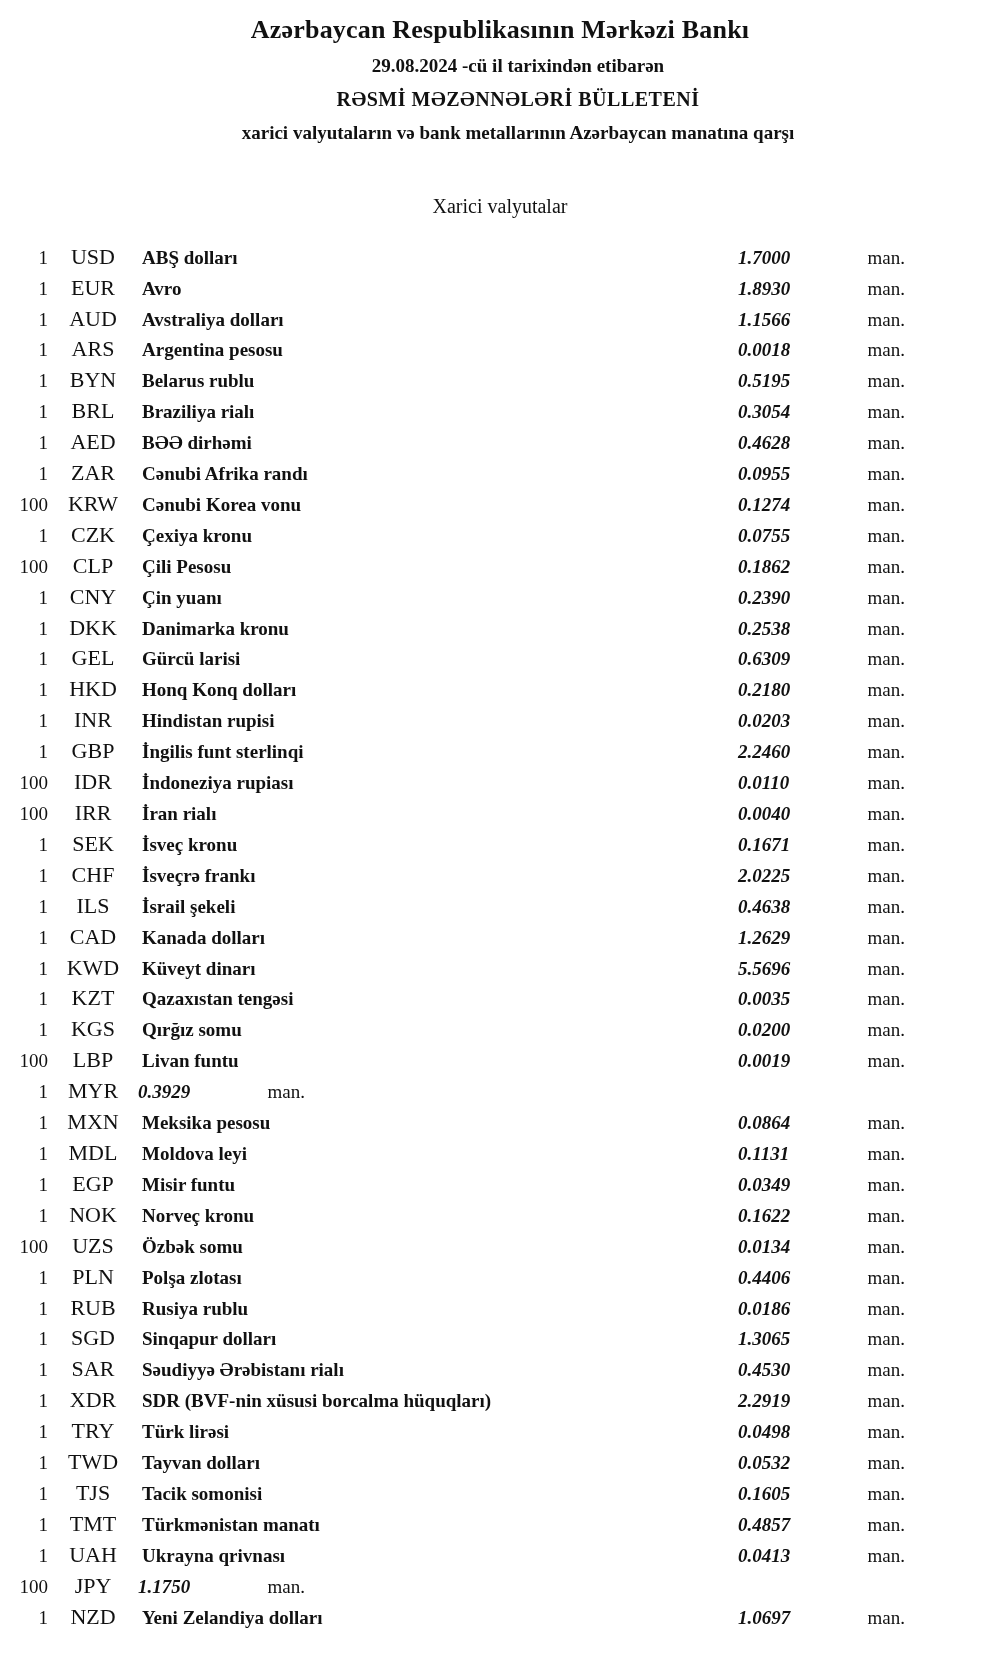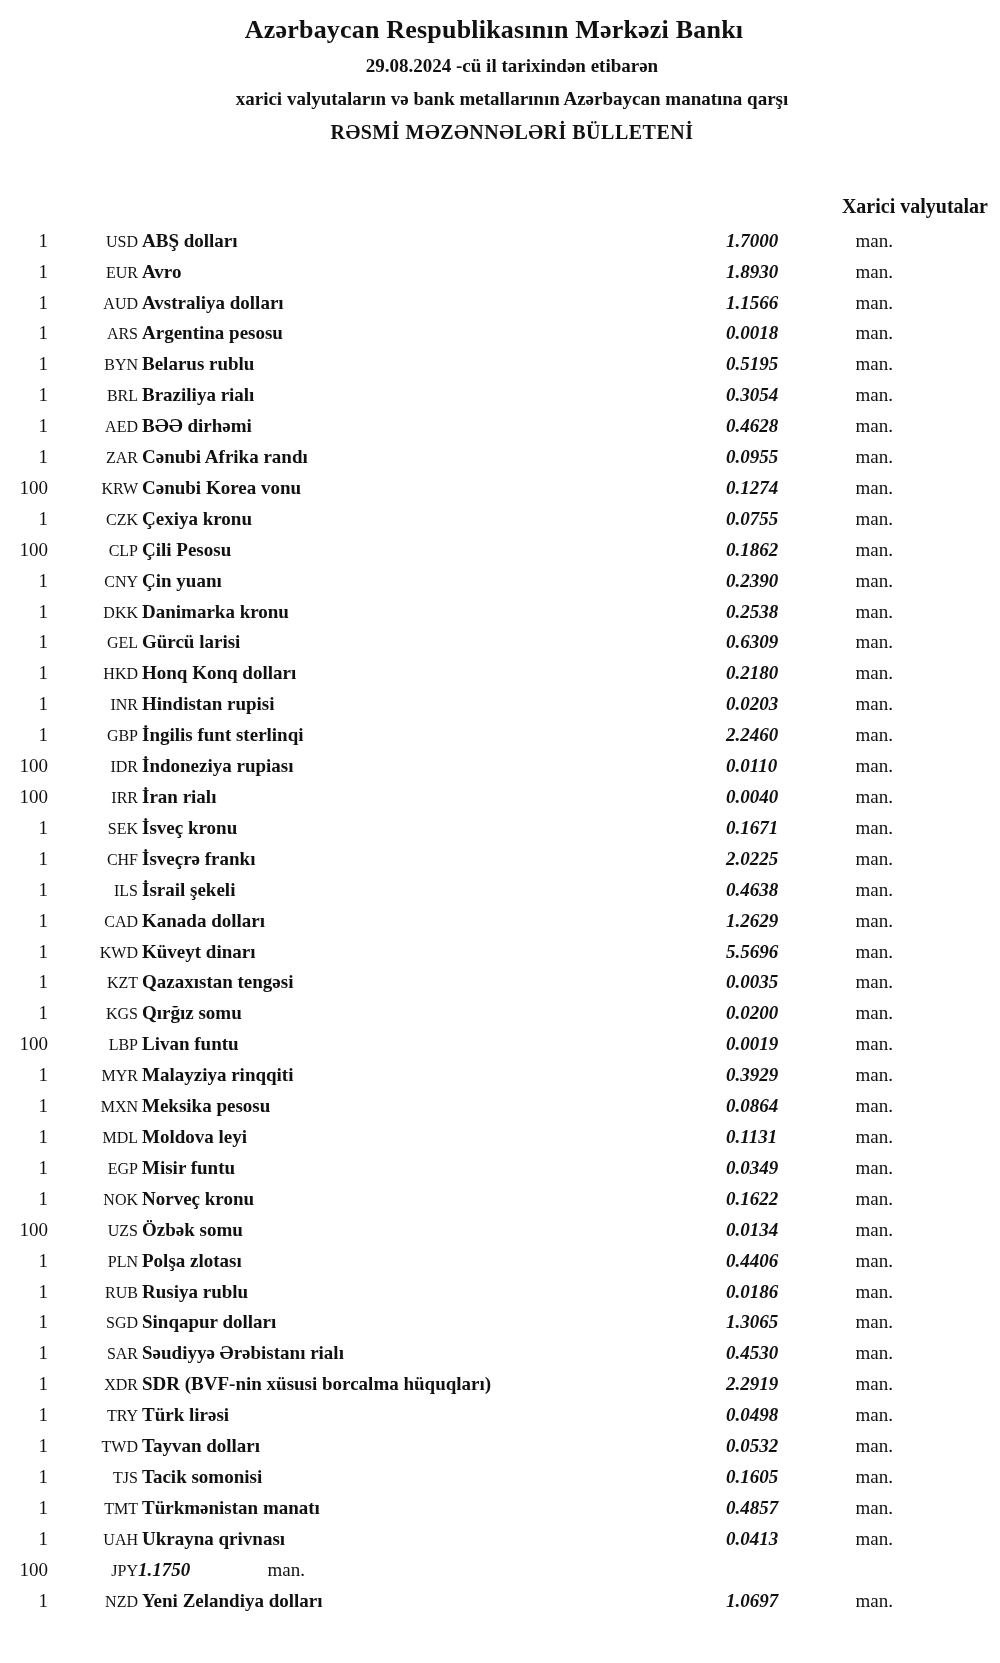--- a/index.html
+++ b/index.html
@@ -6,21 +6,21 @@
     margin: 0;
     padding: 0;
     background: #ffffff;
     color: #111111;
     font-family: "Liberation Serif", serif;
   }
   .page {
     width: 1000px;
     min-height: 1663px;
     box-sizing: border-box;
-    padding: 14px 12px 20px 0;
+    padding: 14px 0 20px 0;
     background: #ffffff;
     margin: 0 auto;
   }
   .title {
     text-align: center;
     font-weight: bold;
     font-size: 26px;
     line-height: 1.2;
     letter-spacing: 0.2px;
   }
@@ -30,47 +30,47 @@
     font-size: 19px;
     line-height: 1.25;
     margin-top: 9px;
     margin-left: 36px;
   }
   .sub.caps {
     font-size: 20px;
     letter-spacing: 0.5px;
   }
   .section-title {
-    text-align: right;
-    font-weight: bold;
+    text-align: center;
+    font-weight: normal;
     font-size: 20px;
     margin-top: 50px;
-    margin-bottom: 8px;
+    margin-bottom: 24px;
   }
   .rates {
     margin-top: 6px;
   }
   .row {
     display: flex;
     align-items: baseline;
     font-size: 19px;
     line-height: 29.9px;
     padding-left: 8px;
     padding-right: 95px;
   }
   .qty {
     width: 40px;
     text-align: right;
     flex: 0 0 auto;
   }
   .code {
     width: 90px;
-    text-align: right;
+    text-align: center;
     flex: 0 0 auto;
-    font-size: 16px;
+    font-size: 22px;
   }
   .name {
     flex: 1 1 auto;
     text-align: left;
     padding-left: 4px;
     white-space: nowrap;
     overflow: hidden;
     font-weight: bold;
   }
   .rate {
@@ -85,22 +85,22 @@
     text-align: right;
     flex: 0 0 auto;
   }
 </style>
 </head>
 <body>
 
 <div class="page">
   <div class="title">Azərbaycan Respublikasının Mərkəzi Bankı</div>
   <div class="sub">29.08.2024 -cü il tarixindən etibarən</div>
+  <div class="sub caps">RƏSMİ MƏZƏNNƏLƏRİ BÜLLETENİ</div>
   <div class="sub">xarici valyutaların və bank metallarının Azərbaycan manatına qarşı</div>
-  <div class="sub caps">RƏSMİ MƏZƏNNƏLƏRİ BÜLLETENİ</div>
 
   <div class="section-title">Xarici valyutalar</div>
 
   <div class="rates">
   <div class="row">
     <span class="qty">1</span>
     <span class="code">USD</span>
     <span class="name">ABŞ dolları</span>
     <span class="rate">1.7000</span>
     <span class="unit">man.</span>
@@ -310,21 +310,20 @@
     <span class="qty">100</span>
     <span class="code">LBP</span>
     <span class="name">Livan funtu</span>
     <span class="rate">0.0019</span>
     <span class="unit">man.</span>
   </div>
 
   <div class="row">
     <span class="qty">1</span>
     <span class="code">MYR</span>
-    <span class="name">Malayziya rinqqiti</span>
     <span class="rate">0.3929</span>
     <span class="unit">man.</span>
   </div>
 
   <div class="row">
     <span class="qty">1</span>
     <span class="code">MXN</span>
     <span class="name">Meksika pesosu</span>
     <span class="rate">0.0864</span>
     <span class="unit">man.</span>

